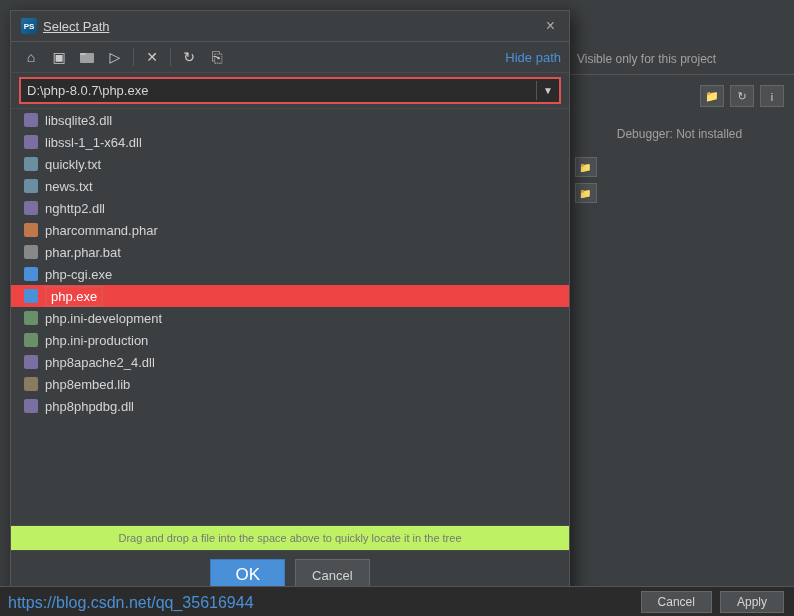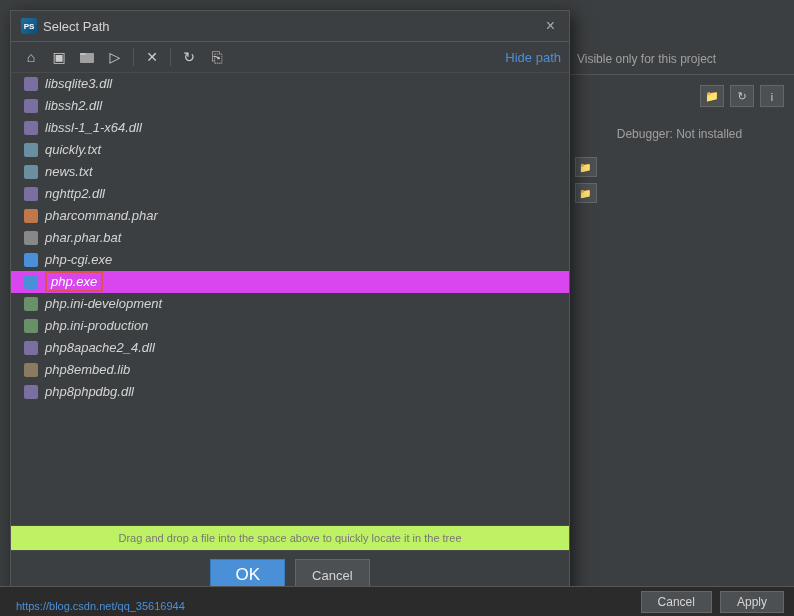--- a/index.html
+++ b/index.html
@@ -119,20 +119,21 @@
 
     .dialog-titlebar-left {
       display: flex;
       align-items: center;
       gap: 6px;
     }
 
     .dialog-title-text {
       font-size: 13px;
       color: #d4d4d4;
+      text-decoration: underline;
     }
 
     .dialog-close-btn {
       background: none;
       border: none;
       color: #aaa;
       cursor: pointer;
       font-size: 16px;
       padding: 0 4px;
     }
@@ -227,30 +228,29 @@
     }
     .file-list-container::-webkit-scrollbar-track {
       background: #3c3f41;
     }
     .file-list-container::-webkit-scrollbar-thumb {
       background: #5a5a5a;
     }
 
     .file-item {
       display: flex;
-      align-items: flex-start;
+      align-items: flex-end;
       padding: 3px 12px;
       cursor: pointer;
       gap: 6px;
       color: #d4d4d4;
       font-size: 13px;
-      font-style: italic;
     }
     .file-item.selected {
-      background: #d946ef;
+      background: #ef4444;
       color: #fff;
     }
 
     .file-icon {
       width: 16px;
       height: 16px;
       flex-shrink: 0;
       display: flex;
       align-items: center;
       justify-content: center;
@@ -321,22 +321,22 @@
       border: 1px solid #666;
       color: #d4d4d4;
       padding: 3px 16px;
       cursor: pointer;
       font-size: 12px;
     }
 
     .url-bar {
       position: absolute;
       bottom: 0;
-      left: 8px;
-      font-size: 11px;
+      left: 0;
+      font-size: 16px;
       color: #4a90d9;
       padding: 4px 8px;
     }
 
     
     .ps-icon {
       width: 16px;
       height: 16px;
       background: linear-gradient(135deg, #1e6fa3, #0d4f7a);
       border-radius: 2px;
@@ -396,34 +396,34 @@
         <button class="toolbar-btn" title="Navigate">▷</button>
         <div class="toolbar-sep"></div>
         <button class="toolbar-btn" title="Delete">✕</button>
         <div class="toolbar-sep"></div>
         <button class="toolbar-btn" title="Refresh">↻</button>
         <button class="toolbar-btn" title="Copy">⎘</button>
       </div>
       <a class="hide-path-link">Hide path</a>
     </div>
 
+    <div class="path-input-row">
+      <div class="path-input-container">
+        <input class="path-input" type="text" value="D:\php-8.0.7\php.exe" style="">
+        <button class="path-dropdown-btn">▼</button>
+      </div>
+    </div>
 
     <div class="file-list-container">
 
     <div class="file-item">
       <div class="file-icon">
         <div style="width:14px;height:14px;background:#7a6fa0;border-radius:2px;"></div>
       </div>
       <span>libsqlite3.dll</span>
-    </div>
-        <div class="file-item">
-      <div class="file-icon">
-        <div style="width:14px;height:14px;background:#7a6fa0;border-radius:2px;"></div>
-      </div>
-      <span>libssh2.dll</span>
     </div>
         <div class="file-item">
       <div class="file-icon">
         <div style="width:14px;height:14px;background:#7a6fa0;border-radius:2px;"></div>
       </div>
       <span>libssl-1_1-x64.dll</span>
     </div>
         <div class="file-item">
       <div class="file-icon">
         <div style="width:14px;height:14px;background:#6a8fa0;border-radius:2px;"></div>

